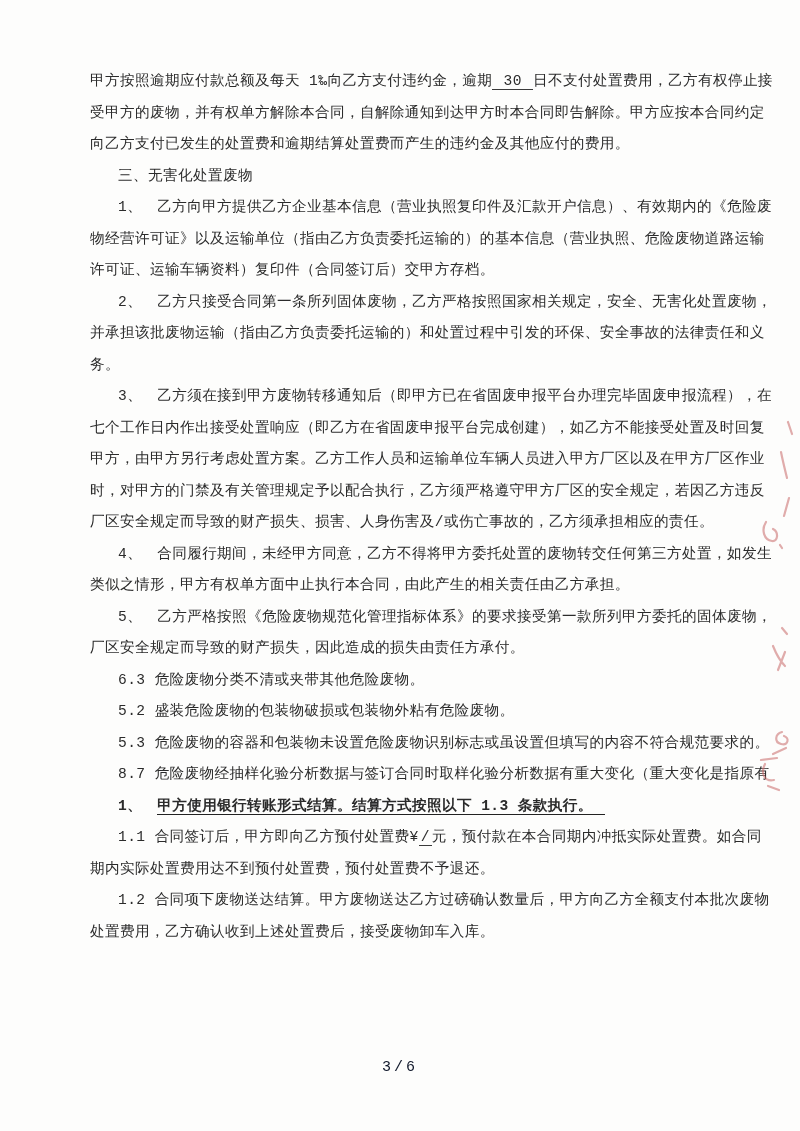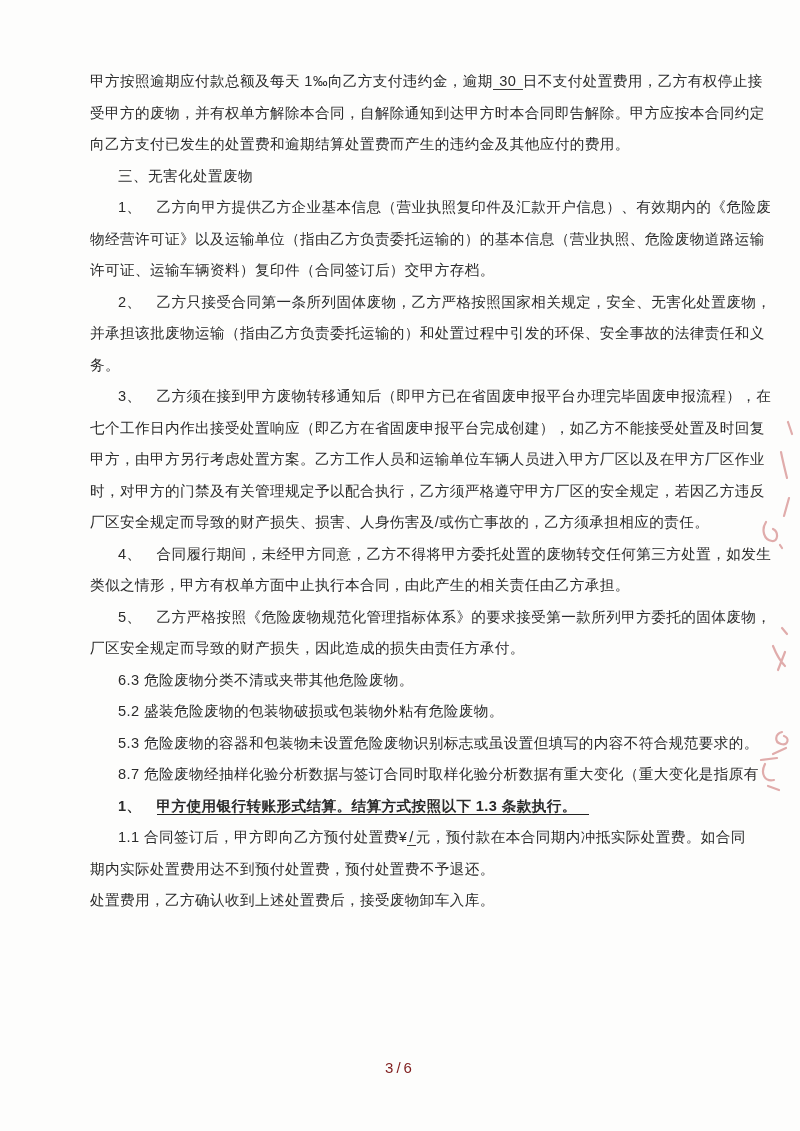--- a/index.html
+++ b/index.html
@@ -7,21 +7,21 @@
     padding: 0;
     background: #e9e9e9;
   }
   .page {
     position: relative;
     width: 800px;
     height: 1131px;
     margin: 0 auto;
     background: #fdfdfc;
     overflow: hidden;
-    font-family: Liberation Sans, sans-serif;
+    font-family: Liberation Mono, monospace;
     color: #2b2b2b;
   }
   .content {
     position: absolute;
     left: 90px;
     top: 66px;
     width: 628px;
   }
   .line {
     height: 31.5px;
@@ -42,21 +42,21 @@
   }
   .page-number {
     position: absolute;
     top: 1052px;
     left: 0;
     width: 100%;
     text-align: center;
     font-size: 15px;
     letter-spacing: 3px;
     line-height: 31.5px;
-    color: #7f1d1d;
+    color: #0f172a;
   }
   .ink-bleed {
     position: absolute;
     left: 740px;
     top: 400px;
     width: 60px;
     height: 420px;
     opacity: 0.55;
     pointer-events: none;
   }
@@ -86,20 +86,21 @@
       <div class="line"><span>类似之情形，甲方有权单方面中止执行本合同，由此产生的相关责任由乙方承担。</span></div>
       <div class="line indent"><span>5、　乙方严格按照《危险废物规范化管理指标体系》的要求接受第一款所列甲方委托的固体废物，</span></div>
       <div class="line"><span>厂区安全规定而导致的财产损失，因此造成的损失由责任方承付。</span></div>
       <div class="line indent"><span>6.3 危险废物分类不清或夹带其他危险废物。</span></div>
       <div class="line indent"><span>5.2 盛装危险废物的包装物破损或包装物外粘有危险废物。</span></div>
       <div class="line indent"><span>5.3 危险废物的容器和包装物未设置危险废物识别标志或虽设置但填写的内容不符合规范要求的。</span></div>
       <div class="line indent"><span>8.7 危险废物经抽样化验分析数据与签订合同时取样化验分析数据有重大变化（重大变化是指原有</span></div>
       <div class="line indent"><span class="b">1、　</span><span class="bu">甲方使用银行转账形式结算。结算方式按照以下 1.3 条款执行。</span></div>
       <div class="line indent"><span>1.1 合同签订后，甲方即向乙方预付处置费¥</span><span class="u">/</span><span>元，预付款在本合同期内冲抵实际处置费。如合同</span></div>
       <div class="line"><span>期内实际处置费用达不到预付处置费，预付处置费不予退还。</span></div>
+      <div class="line indent"><span>1.2 合同项下废物送达结算。甲方废物送达乙方过磅确认数量后，甲方向乙方全额支付本批次废物</span></div>
       <div class="line"><span>处置费用，乙方确认收到上述处置费后，接受废物卸车入库。</span></div>
     </div>
 
   <div class="page-number">3/6</div>
 
   <svg class="ink-bleed" viewBox="0 0 60 420" xmlns="http://www.w3.org/2000/svg" fill="none" stroke="#c96a6a" stroke-width="2.2" stroke-linecap="round">
 
     <path d="M48 22 L52 34"></path>
 
     <path d="M41 52 C43 62 45 70 47 78"></path>

